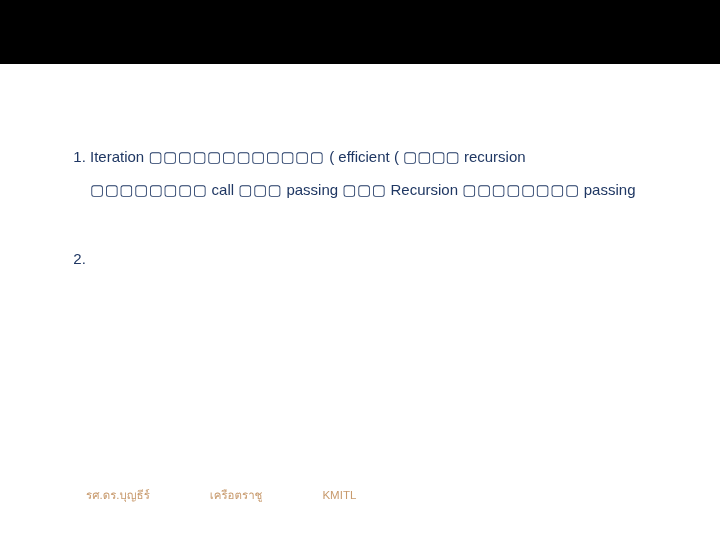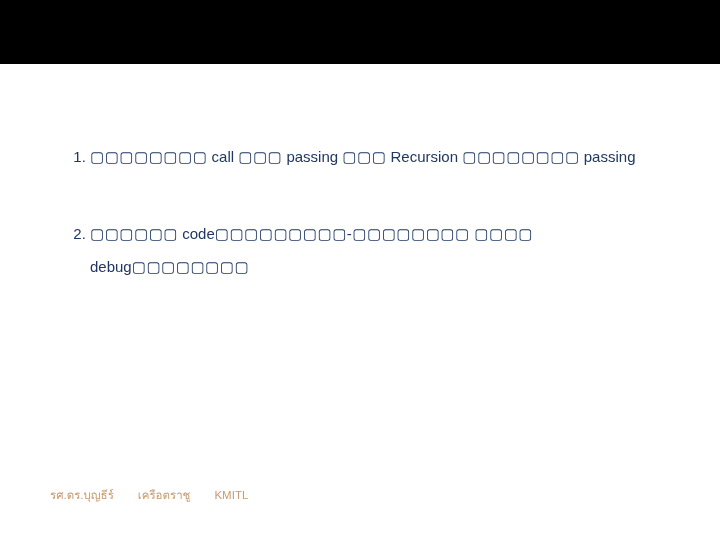--- a/index.html
+++ b/index.html
@@ -56,39 +56,40 @@
     right: 40px;
     bottom: 36px;
     font-size: 11.5px;
     color: #c89a6d;
     display: flex;
     gap: 24px;
     align-items: baseline;
   }
   .footer .seg {
     white-space: nowrap;
+    margin-left: 36px;
   }
 </style>
 </head>
 <body>
 
 <div class="slide">
   <div class="title-bar"></div>
 
   <div class="body">
     <ol>
       <li>
         <div class="line">
+          <span class="kw">Iteration </span><span class="tofu">▢▢▢▢▢▢▢▢▢▢▢▢ </span><span class="kw">( efficient ( ▢▢▢▢ </span><span class="kw">recursion</span>
+        </div>
+        <div class="line">
           <span class="tofu">▢▢▢▢▢▢▢▢</span><span class="kw"> call </span><span class="tofu">▢▢▢</span><span class="kw"> passing </span><span class="tofu">▢▢▢</span><span class="kw"> Recursion </span><span class="tofu">▢▢▢▢▢▢▢▢</span><span class="kw"> passing</span>
         </div>
       </li>
       <li>
-        <div class="line">
-          <span class="tofu">▢▢▢▢▢▢</span><span class="kw"> code</span><span class="tofu">▢▢▢▢▢▢▢▢▢-▢▢▢▢▢▢▢▢ ▢▢▢▢ </span><span class="kw">debug</span><span class="tofu">▢▢▢▢▢▢▢▢</span>
-        </div>
       </li>
     </ol>
   </div>
 
   <div class="footer">
     <span class="seg">รศ.ดร.บุญธีร์</span>
     <span class="seg">เครือตราชู</span>
     <span class="seg">KMITL</span>
   </div>
 </div>

